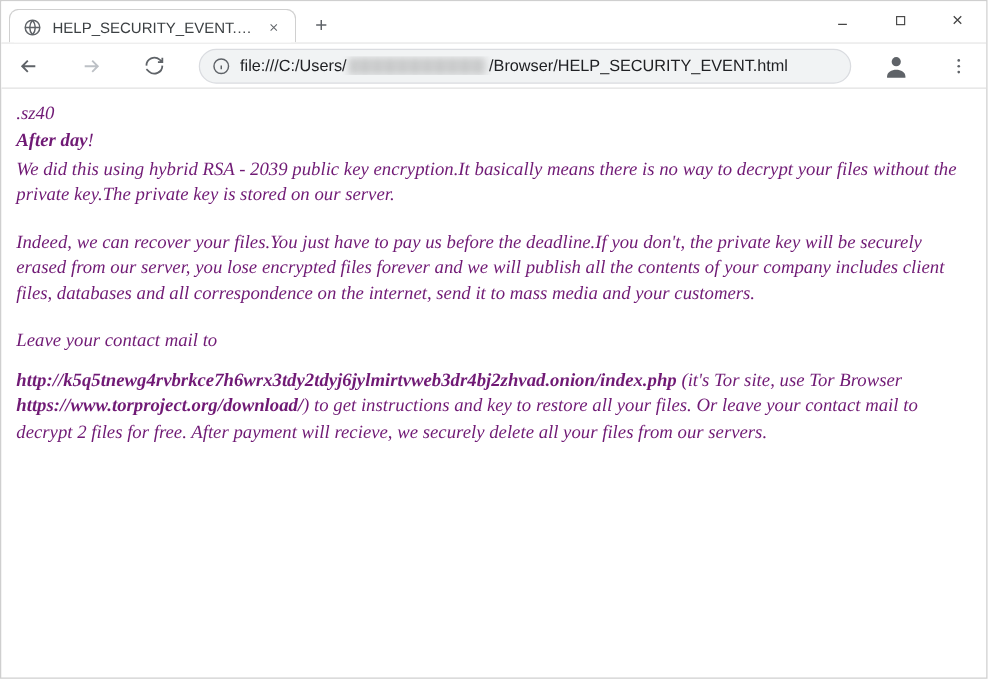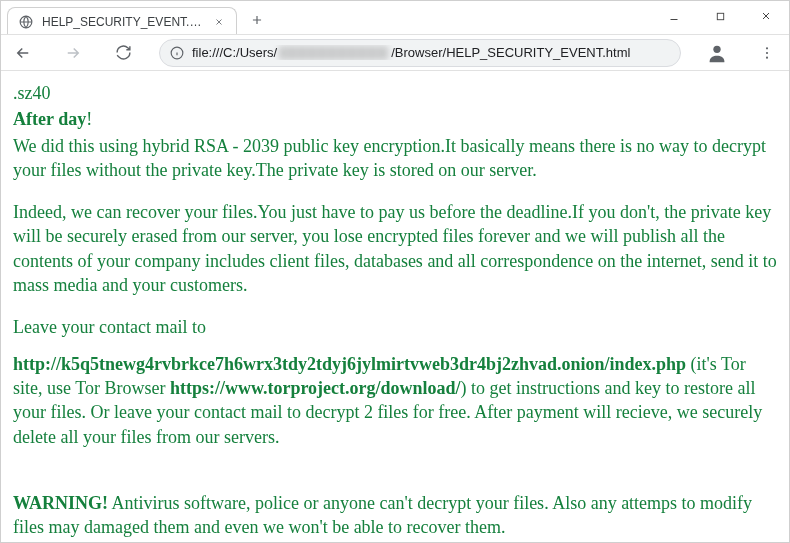--- a/index.html
+++ b/index.html
@@ -98,25 +98,26 @@
   }
   .menu {
     width:28px; height:28px; border-radius:50%;
     display:flex; align-items:center; justify-content:center;
     color:#5f6368; cursor:pointer;
   }
 
   .content {
     padding: 10px 12px;
     font-family: "Times New Roman", Times, serif;
-    font-size: 18px;
-    color:#15803d;
+    font-size: 15px;
+    color:#701a75;
     line-height: 1.35;
     height: calc(543px - 34px - 36px);
     overflow:hidden;
+    font-style:italic;
   }
   .content p { margin-bottom: 2px; }
   .content .para { margin-bottom: 18px; }
   .content .para-tight { margin-bottom: 12px; }
   .bold { font-weight: bold; }
 </style>
 </head>
 <body>
 
 <div class="titlebar">
@@ -214,16 +215,13 @@
   <p class="para">We did this using hybrid RSA - 2039 public key encryption.It basically means there is no way to decrypt your files without the private key.The private key is stored on our server.</p>
 
   <p class="para">Indeed, we can recover your files.You just have to pay us before the deadline.If you don't, the private key will be securely erased from our server, you lose encrypted files forever and we will publish all the contents of your company includes client files, databases and all correspondence on the internet, send it to mass media and your customers.</p>
 
   <p class="para-tight">Leave your contact mail to</p>
   <p class="para">
     <span class="bold">http://k5q5tnewg4rvbrkce7h6wrx3tdy2tdyj6jylmirtvweb3dr4bj2zhvad.onion/index.php</span><span> (it's Tor site, use Tor Browser </span><span class="bold">https://www.torproject.org/download/</span><span>) to get instructions and key to restore all your files. Or leave your contact mail to decrypt 2 files for free. After payment will recieve, we securely delete all your files from our servers.</span>
   </p>
 
   <br>
-  <p>
-    <span class="bold">WARNING!</span><span> Antivirus software, police or anyone can't decrypt your files. Also any attemps to modify files may damaged them and even we won't be able to recover them.</span>
-  </p>
 </div>
 
 </body></html>

